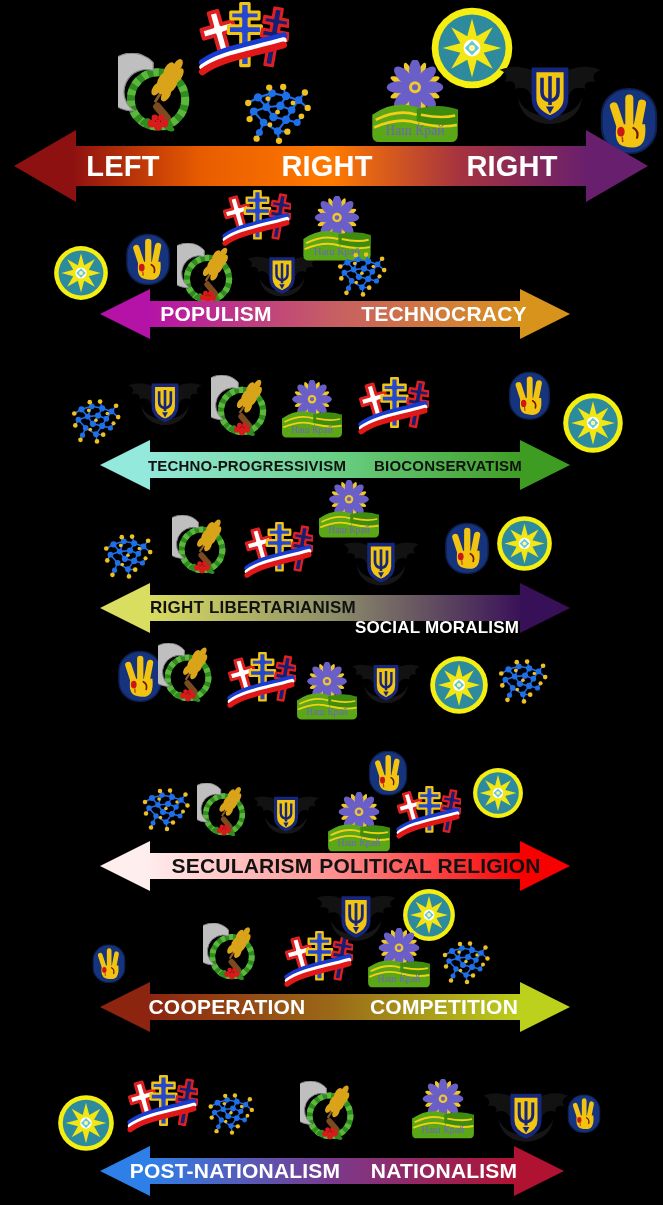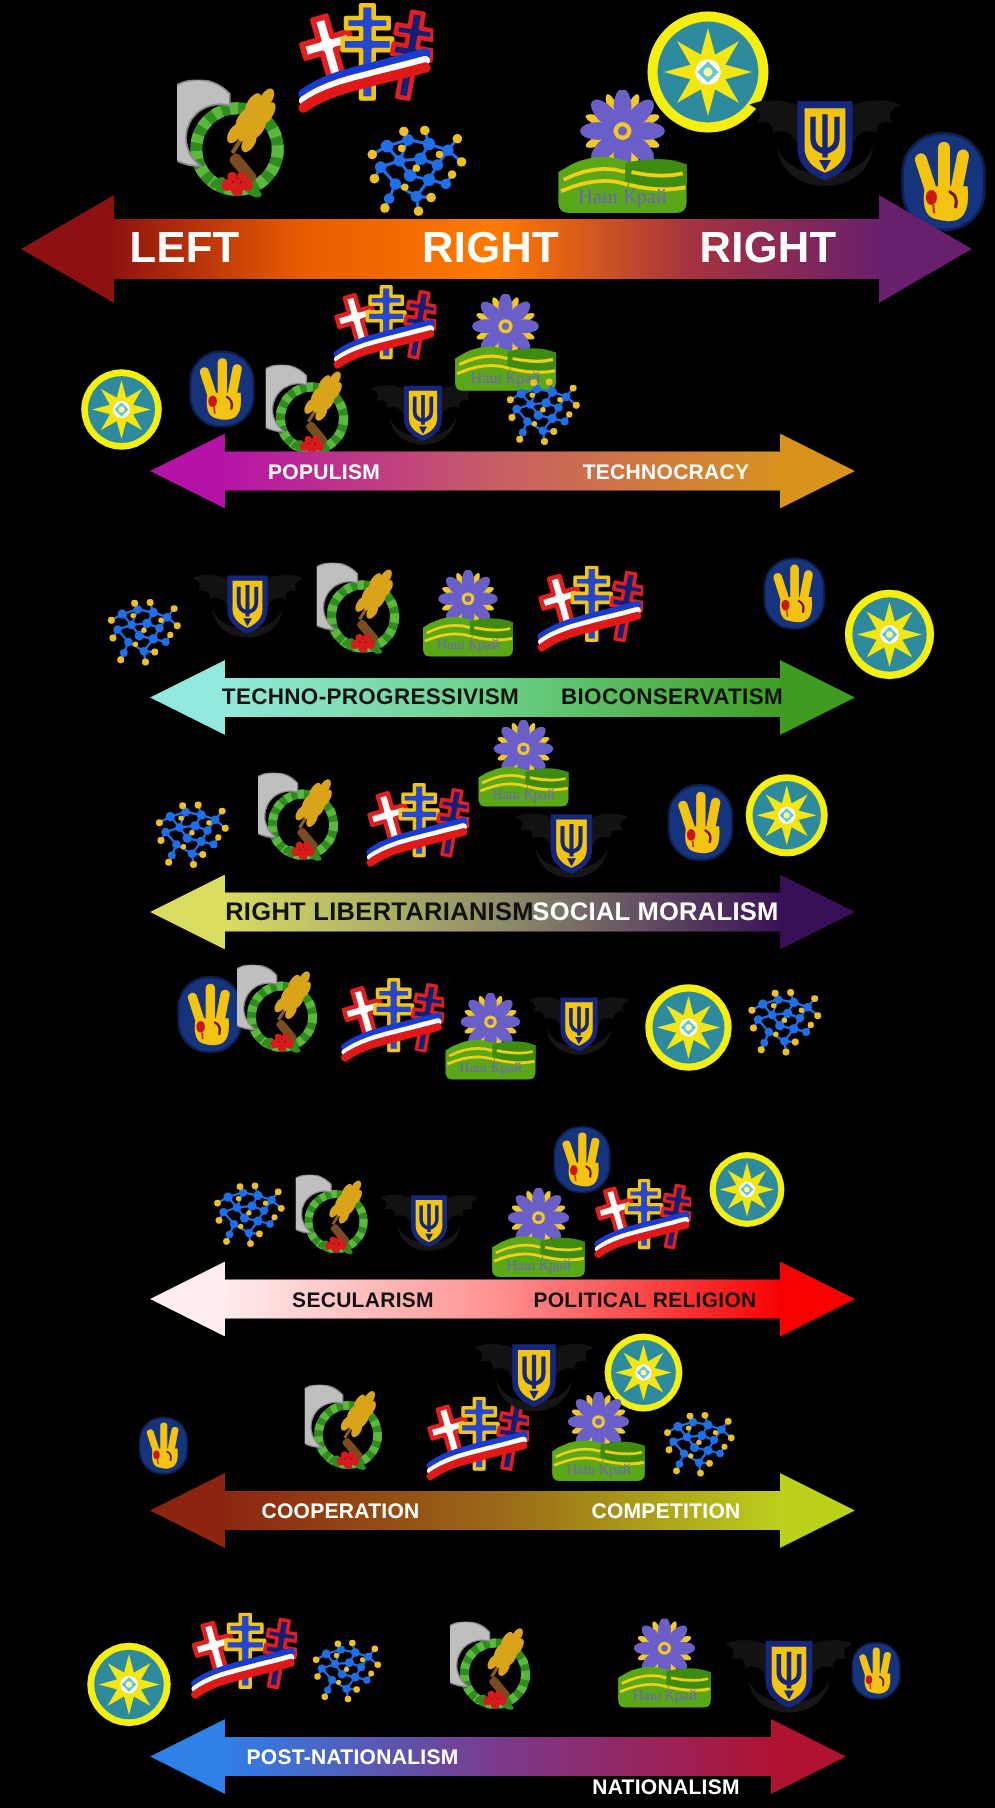--- a/index.html
+++ b/index.html
@@ -8,21 +8,21 @@
   .ic{position:absolute;}
   .ic svg{display:block;width:100%;height:auto;}
   .arrow{position:absolute;}
   .arrow .body{position:absolute;left:46px;right:46px;top:12px;bottom:12px;}
   .arrow .head{position:absolute;top:0;bottom:0;width:50px;}
   .arrow .head.l{left:0;clip-path:polygon(100% 0,0 50%,100% 100%);}
   .arrow .head.r{right:0;clip-path:polygon(0 0,100% 50%,0 100%);}
   .arrow.big .body{left:58px;right:58px;top:16px;bottom:16px;}
   .arrow.big .head{width:62px;}
   .lbl{position:absolute;top:50%;transform:translate(-50%,-50%);white-space:nowrap;
-       font-weight:700;font-size:14px;letter-spacing:.2px;}
+       font-weight:700;font-size:21px;letter-spacing:.2px;}
   .lbl.sz-xl{font-size:29px;}
   .lbl.sz-sm{font-size:15px;}
   .lbl.sz-md{font-size:17px;}
   #defs{position:absolute;width:0;height:0;overflow:hidden;}
 </style>
 </head>
 <body>
 
 <div id="stage">
 
@@ -356,21 +356,21 @@
       <svg viewBox="0 0 100 100">
         <use href="#sym-sun"></use>
       </svg>
     </div>
 
 <div class="arrow" style="left:100px;top:583px;width:470px;height:50px">
   <div class="head l" style="background: rgb(218, 222, 96);"></div>
   <div class="body" style="background: linear-gradient(90deg, rgb(218, 222, 96), rgb(141, 141, 106), rgb(56, 16, 88));"></div>
   <div class="head r" style="background: rgb(56, 16, 88);"></div>
   <span class="lbl sz-md" style="left: 153px; color: rgb(17, 17, 17);">RIGHT LIBERTARIANISM</span>
-  <span class="lbl sz-md" style="left: 337px; color: rgb(255, 255, 255);">SOCIAL MORALISM</span>
+  <span class="lbl sz-md" style="left: 337px; color: rgb(255, 255, 255); margin-top: 20px;">SOCIAL MORALISM</span>
 </div>
 
 <div class="ic" style="left:116px;top:650px;width:48px">
       <svg viewBox="0 0 100 110">
         <use href="#sym-hand"></use>
       </svg>
     </div>
 <div class="ic" style="left:158px;top:643px;width:60px">
       <svg viewBox="0 0 100 110">
         <use href="#sym-wreath"></use>
@@ -525,16 +525,16 @@
       <svg viewBox="0 0 100 110">
         <use href="#sym-hand"></use>
       </svg>
     </div>
 
 <div class="arrow" style="left:100px;top:1146px;width:464px;height:50px">
   <div class="head l" style="background: rgb(46, 128, 232);"></div>
   <div class="body" style="background: linear-gradient(90deg, rgb(46, 128, 232), rgb(122, 58, 140), rgb(176, 18, 50));"></div>
   <div class="head r" style="background: rgb(176, 18, 50);"></div>
   <span class="lbl" style="left: 135px; color: rgb(255, 255, 255); text-align: right;">POST-NATIONALISM</span>
-  <span class="lbl" style="left: 344px; color: rgb(255, 255, 255); margin-top: 20px;">NATIONALISM</span>
+  <span class="lbl" style="left: 344px; color: rgb(255, 255, 255);">NATIONALISM</span>
 </div>
 
 </div>
 
 </body></html>

